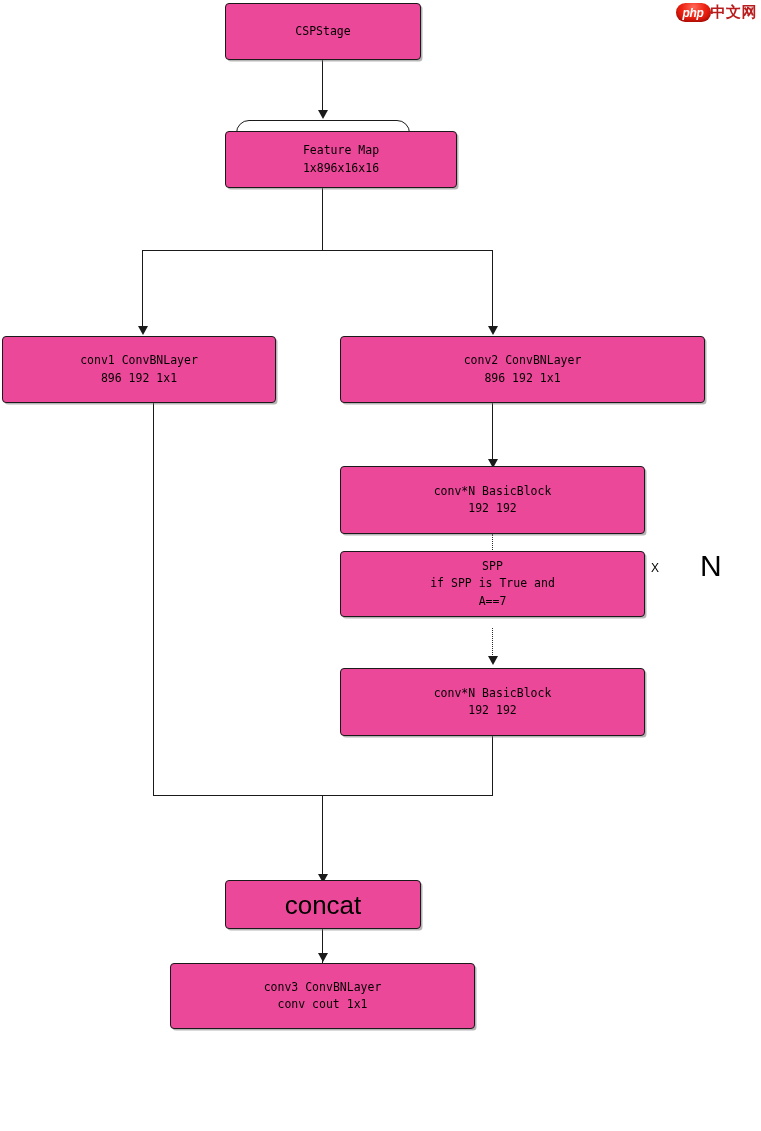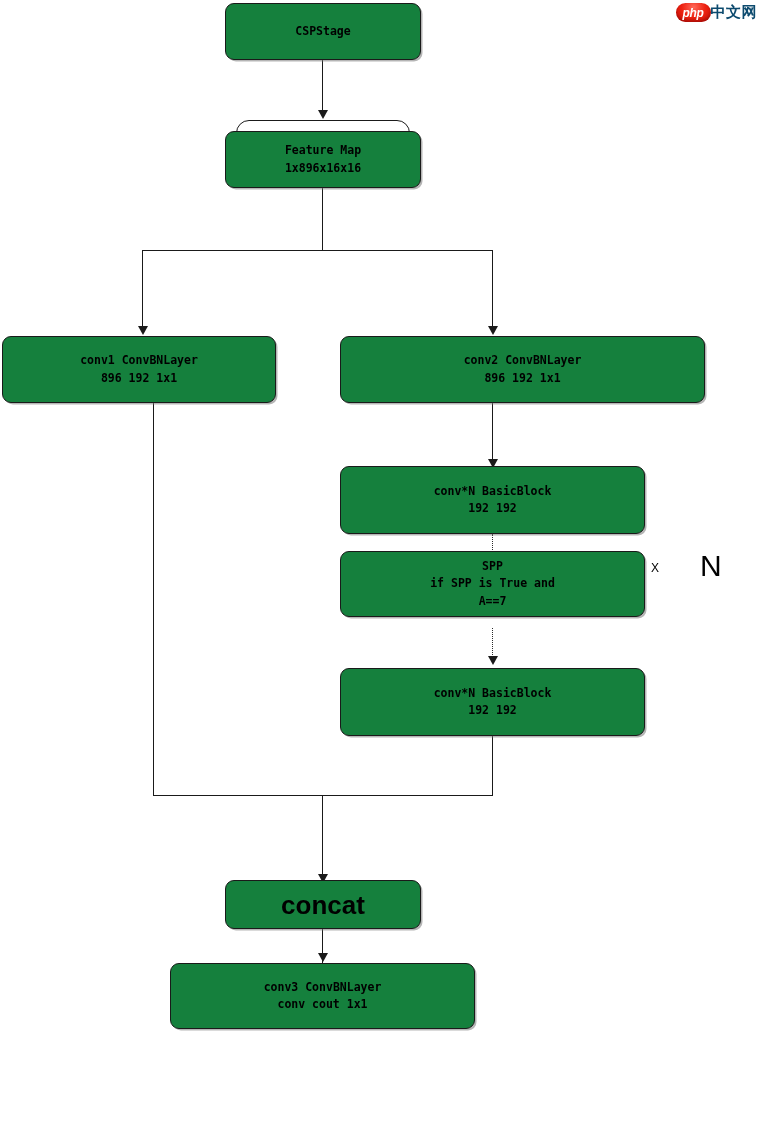--- a/index.html
+++ b/index.html
@@ -22,36 +22,35 @@
     left: 0;
     top: 0;
     width: 761px;
     height: 1131px;
   }
 
   
   .node {
     position: absolute;
     box-sizing: border-box;
-    background: #15803d;
+    background: #ec4899;
     border: 1.3px solid #1a1a1a;
-    border-radius: 9px;
+    border-radius: 4px;
     display: flex;
     flex-direction: column;
     align-items: center;
     justify-content: center;
     text-align: center;
     color: #000000;
     font-family: "DejaVu Sans Mono", "Liberation Mono", monospace;
     font-size: 11.5px;
     line-height: 17.5px;
     letter-spacing: 0px;
     z-index: 5;
     box-shadow: 2px 2px 0 -0.5px rgba(120,120,120,0.55);
-    font-weight: bold;
   }
   .node .line { display: block; white-space: pre; }
 
   
   .stack-back {
     position: absolute;
     box-sizing: border-box;
     border: 1.3px solid #1a1a1a;
     border-radius: 13px;
     background: #ffffff;
@@ -130,21 +129,21 @@
     align-items: center;
     justify-content: center;
     line-height: 1;
     letter-spacing: -0.3px;
     box-shadow: inset 0 -2px 3px rgba(120,0,0,0.45);
   }
   #watermark-text {
     font-family: "DejaVu Sans", "Liberation Sans", sans-serif;
     font-size: 15px;
     font-weight: bold;
-    color: #0c4a6e;
+    color: #b91c1c;
     letter-spacing: 0.5px;
     line-height: 1;
   }
 </style>
 </head>
 <body>
 
 <div id="diagram-canvas">
 
   <div id="watermark">
@@ -154,21 +153,21 @@
 
   <div class="node" id="node-cspstage" style="left:225px; top:3px; width:196px; height:57px;">
     <span class="line">CSPStage</span>
   </div>
 
   <div class="vline" style="left:322px; top:60px; height:52px;"></div>
   <div class="arrow-down" style="left:318px; top:110px;"></div>
 
   <div class="stack-back" style="left:236px; top:120px; width:174px; height:28px;"></div>
 
-  <div class="node" id="node-feature-map" style="left:225px; top:131px; width:196px; height:57px;">
+  <div class="node" id="node-feature-map" style="left:225px; top:131px; width:232px; height:57px;">
     <span class="line">Feature Map</span>
     <span class="line">1x896x16x16</span>
   </div>
 
   <div class="vline" style="left:322px; top:188px; height:63px;"></div>
   <div class="hline" style="left:142px; top:250px; width:351px;"></div>
 
   <div class="vline" style="left:142px; top:250px; height:78px;"></div>
   <div class="arrow-down" style="left:138px; top:326px;"></div>
 

